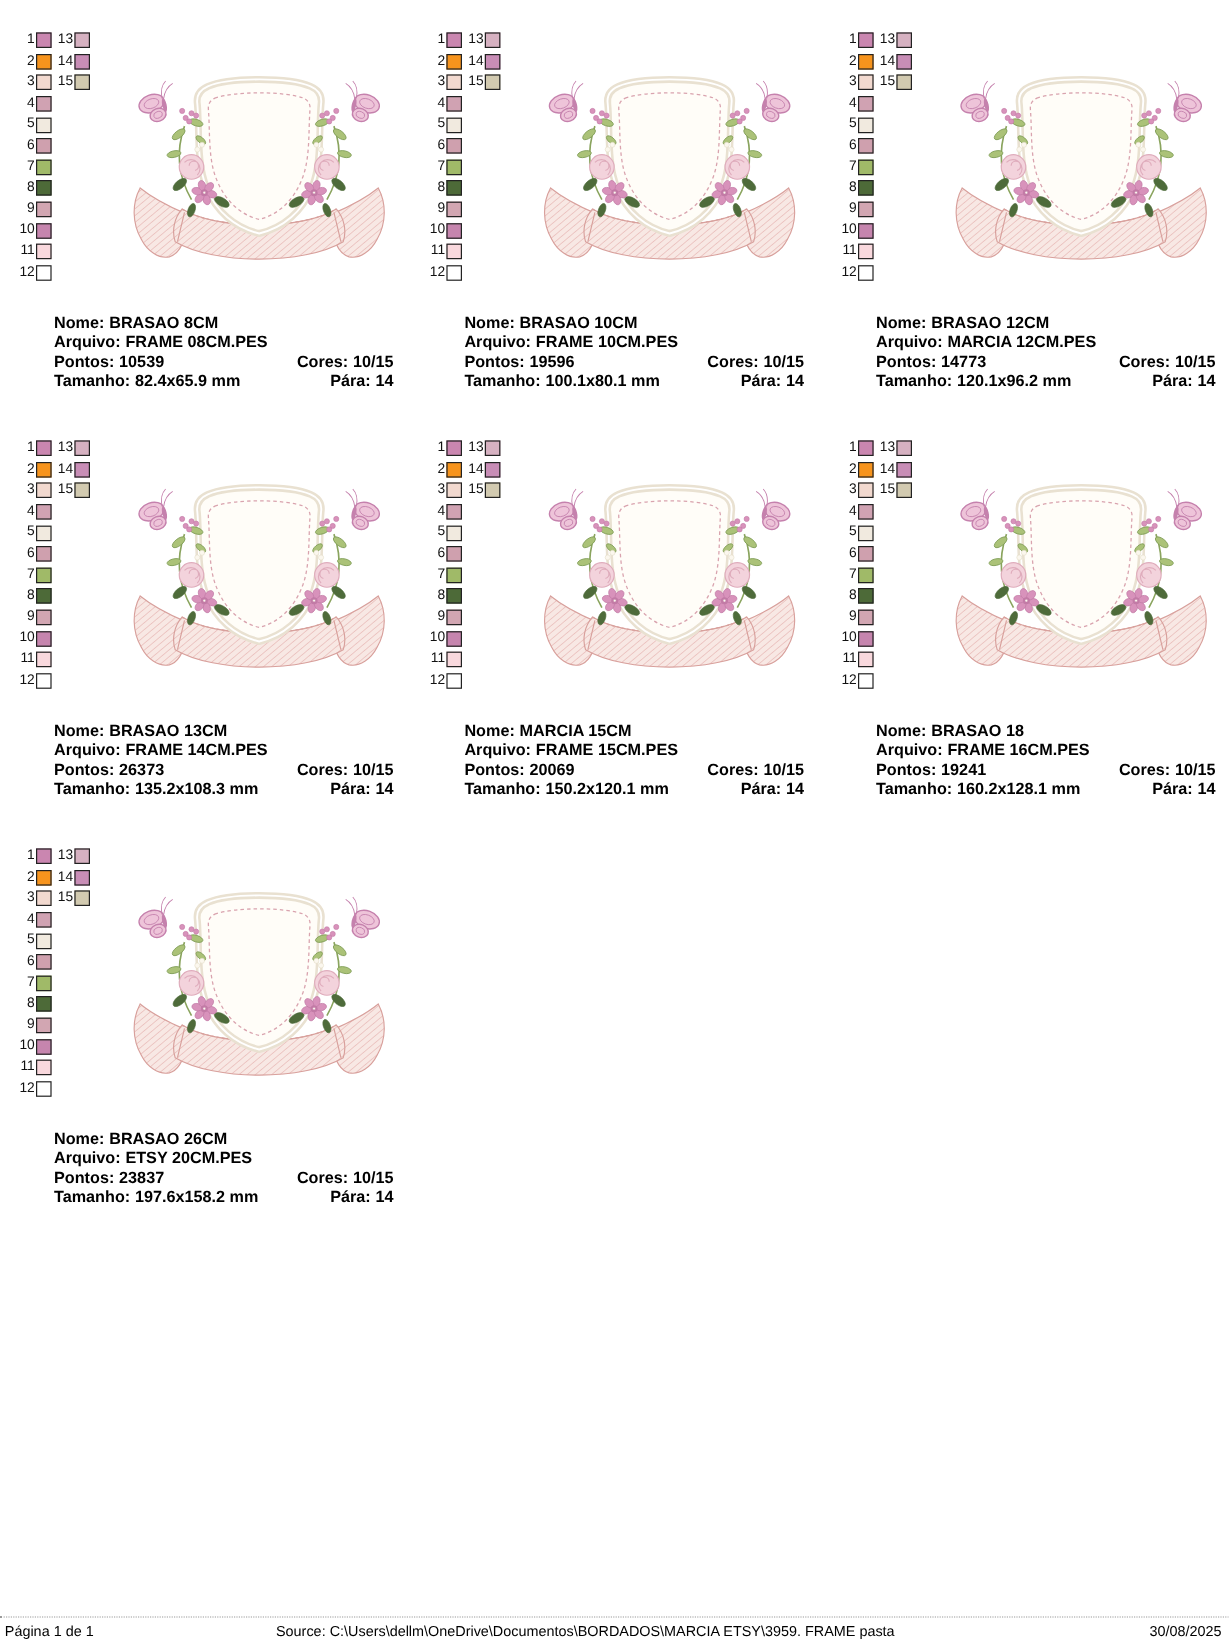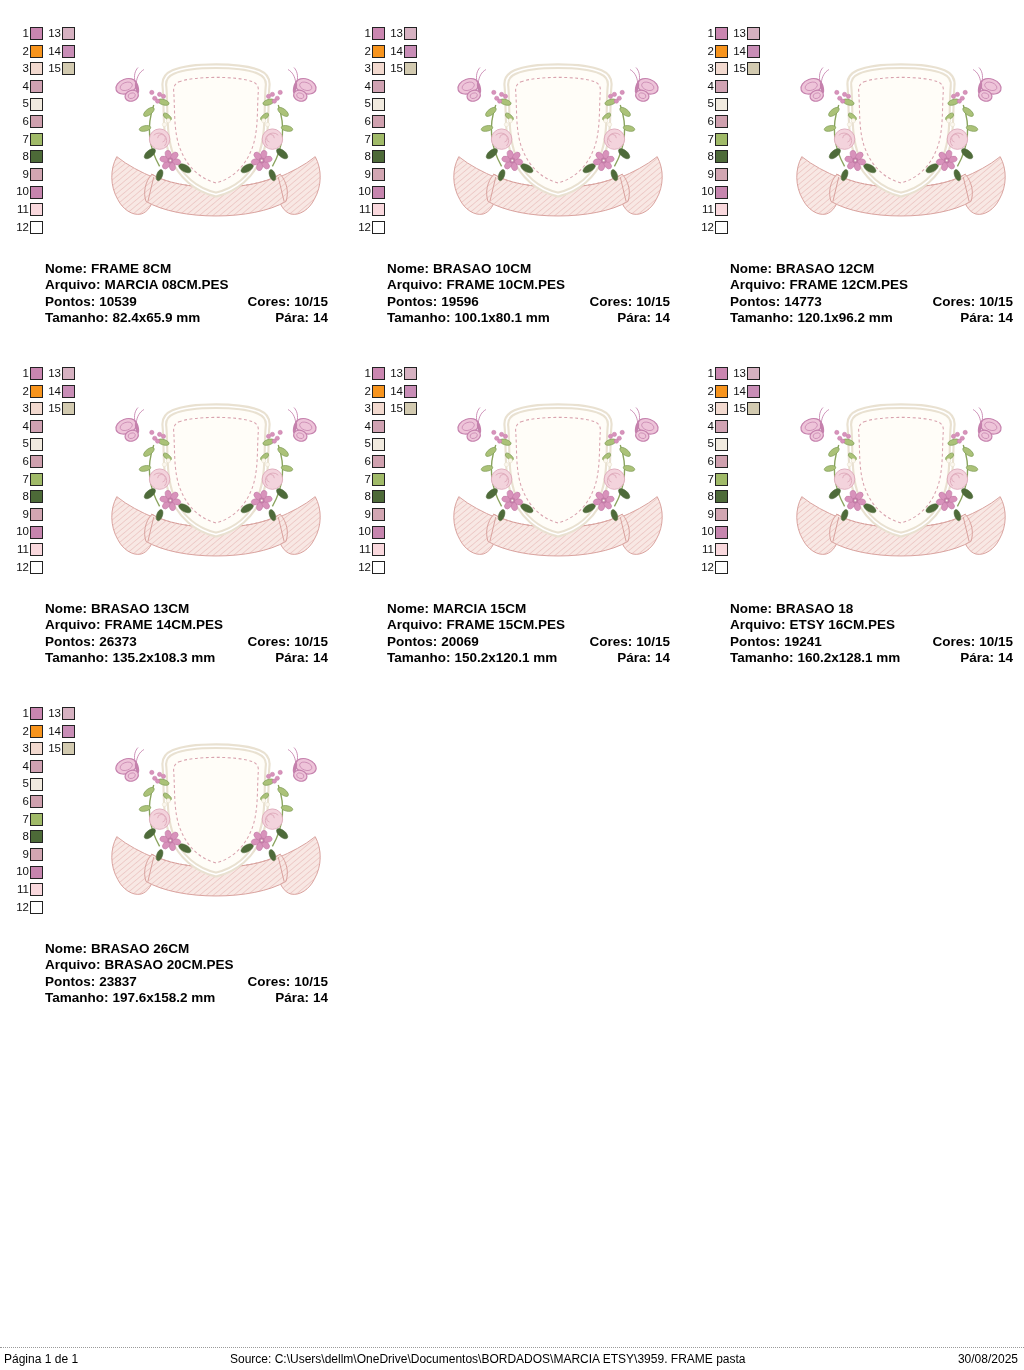--- a/index.html
+++ b/index.html
@@ -176,27 +176,27 @@
               <ellipse cx="-5" cy="6" rx="3.8" ry="2.8" fill="none" stroke="#c581ad" stroke-width="0.7"></ellipse>
               <ellipse cx="3" cy="0" rx="1.9" ry="6" fill="#c581ad" transform="rotate(8 3 0)"></ellipse>
               <path d="M4 -5 C7 -11 11 -14 16 -15 M3 -6 C4 -13 7 -17 11 -19" fill="none" stroke="#c581ad" stroke-width="0.8"></path>
             </g>
 </svg>
         </div>
     <div class="meta">
       <div class="mline">
         <span class="mleft">
           <span class="lbl">Nome:</span>
-          <span>FRAME 8CM</span>
+          <span>BRASAO 8CM</span>
         </span>
       </div>
       <div class="mline">
         <span class="mleft">
           <span class="lbl">Arquivo:</span>
-          <span>MARCIA 08CM.PES</span>
+          <span>FRAME 08CM.PES</span>
         </span>
       </div>
       <div class="mline">
         <span class="mleft">
           <span class="lbl">Pontos:</span>
           <span>10539</span>
         </span>
         <span class="mright">
           <span class="lbl">Cores:</span>
           <span>10/15</span>
@@ -552,21 +552,21 @@
     <div class="meta">
       <div class="mline">
         <span class="mleft">
           <span class="lbl">Nome:</span>
           <span>BRASAO 12CM</span>
         </span>
       </div>
       <div class="mline">
         <span class="mleft">
           <span class="lbl">Arquivo:</span>
-          <span>FRAME 12CM.PES</span>
+          <span>MARCIA 12CM.PES</span>
         </span>
       </div>
       <div class="mline">
         <span class="mleft">
           <span class="lbl">Pontos:</span>
           <span>14773</span>
         </span>
         <span class="mright">
           <span class="lbl">Cores:</span>
           <span>10/15</span>
@@ -1107,21 +1107,21 @@
     <div class="meta">
       <div class="mline">
         <span class="mleft">
           <span class="lbl">Nome:</span>
           <span>BRASAO 18</span>
         </span>
       </div>
       <div class="mline">
         <span class="mleft">
           <span class="lbl">Arquivo:</span>
-          <span>ETSY 16CM.PES</span>
+          <span>FRAME 16CM.PES</span>
         </span>
       </div>
       <div class="mline">
         <span class="mleft">
           <span class="lbl">Pontos:</span>
           <span>19241</span>
         </span>
         <span class="mright">
           <span class="lbl">Cores:</span>
           <span>10/15</span>
@@ -1292,21 +1292,21 @@
     <div class="meta">
       <div class="mline">
         <span class="mleft">
           <span class="lbl">Nome:</span>
           <span>BRASAO 26CM</span>
         </span>
       </div>
       <div class="mline">
         <span class="mleft">
           <span class="lbl">Arquivo:</span>
-          <span>BRASAO 20CM.PES</span>
+          <span>ETSY 20CM.PES</span>
         </span>
       </div>
       <div class="mline">
         <span class="mleft">
           <span class="lbl">Pontos:</span>
           <span>23837</span>
         </span>
         <span class="mright">
           <span class="lbl">Cores:</span>
           <span>10/15</span>

